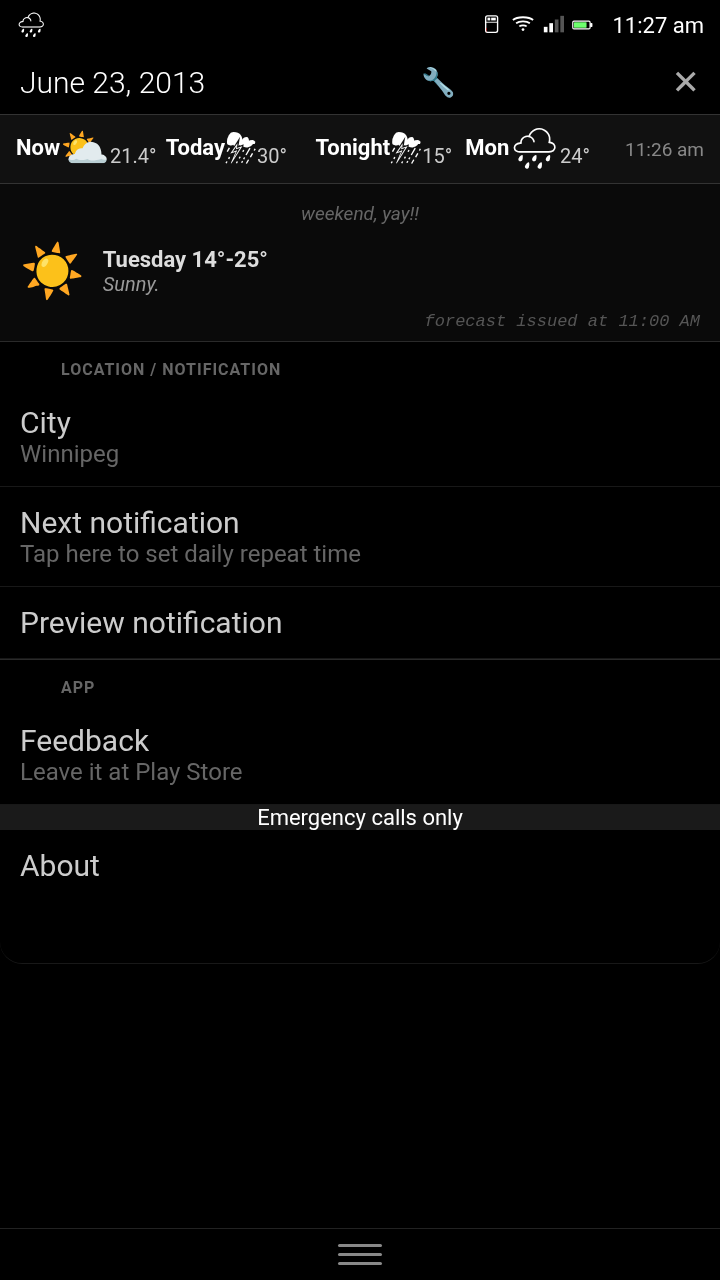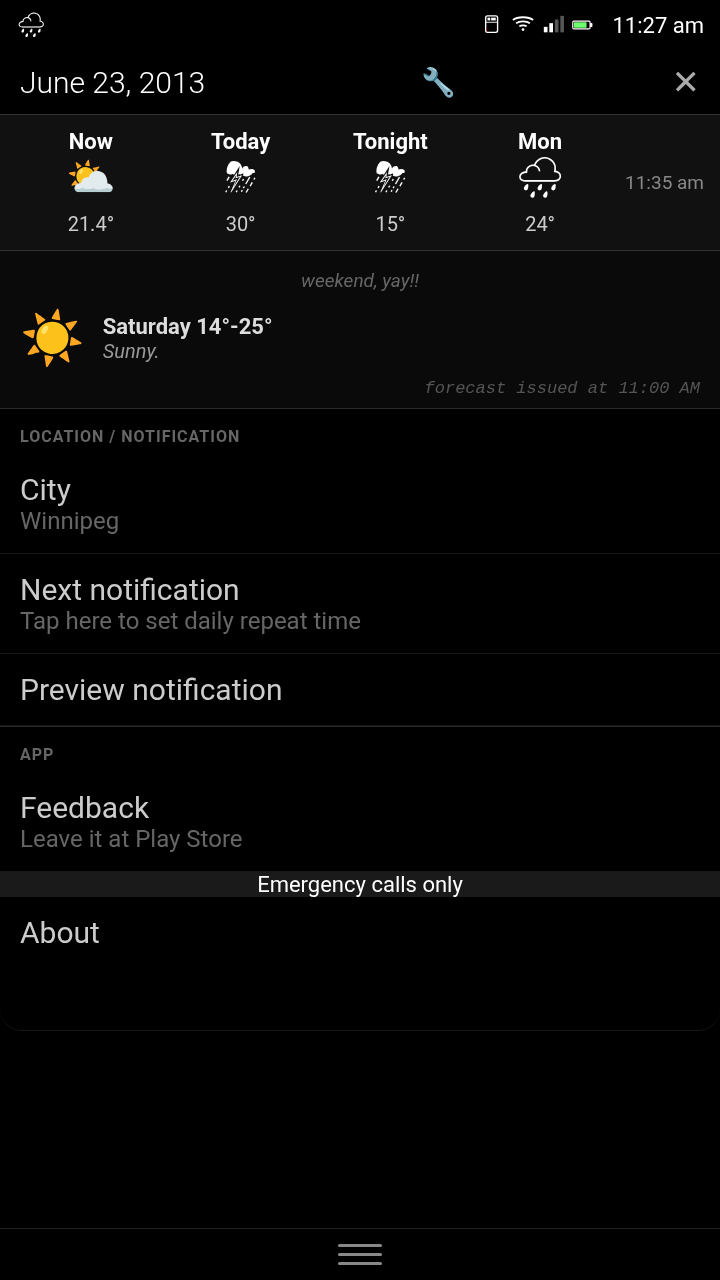--- a/index.html
+++ b/index.html
@@ -65,21 +65,21 @@
       display: flex;
       align-items: center;
       background: #111;
       border-top: 1px solid #333;
       border-bottom: 1px solid #333;
       padding: 14px 16px;
       gap: 0;
     }
     .weather-item {
       display: flex;
-      flex-direction: column;
+      flex-direction: row;
       align-items: center;
       flex: 1;
     }
     .weather-label {
       font-size: 22px;
       font-weight: bold;
       color: #fff;
       margin-bottom: 4px;
     }
     .weather-temp {
@@ -147,20 +147,21 @@
     }
 
     
     .settings-section-label {
       font-size: 16px;
       color: #666;
       font-weight: bold;
       letter-spacing: 1px;
       padding: 18px 20px 8px 20px;
       text-transform: uppercase;
+      margin-left: 41px;
     }
     .settings-item {
       padding: 18px 20px;
       border-bottom: 1px solid #181818;
       cursor: pointer;
     }
     .settings-item-title {
       font-size: 30px;
       color: #ccc;
       font-weight: 400;
@@ -274,29 +275,29 @@
   <div class="weather-item">
     <span class="weather-label">Tonight</span>
     <span class="weather-emoji">⛈</span>
     <span class="weather-temp">15°</span>
   </div>
   <div class="weather-item">
     <span class="weather-label">Mon</span>
     <span class="weather-emoji">🌧</span>
     <span class="weather-temp">24°</span>
   </div>
-  <span class="weather-time">11:35 am</span>
+  <span class="weather-time">11:26 am</span>
 </div>
 
 <div class="forecast-section">
   <div class="weekend-label">weekend, yay!!</div>
   <div class="forecast-row">
     <span class="forecast-icon">☀️</span>
     <div class="forecast-details">
-      <div class="forecast-day">Saturday 14°-25°</div>
+      <div class="forecast-day">Tuesday 14°-25°</div>
       <div class="forecast-desc">Sunny.</div>
     </div>
   </div>
   <div class="forecast-issued">forecast issued at 11:00 AM</div>
 </div>
 
 <hr class="section-divider">
 
 <div class="settings-section-label">LOCATION / NOTIFICATION</div>
 

